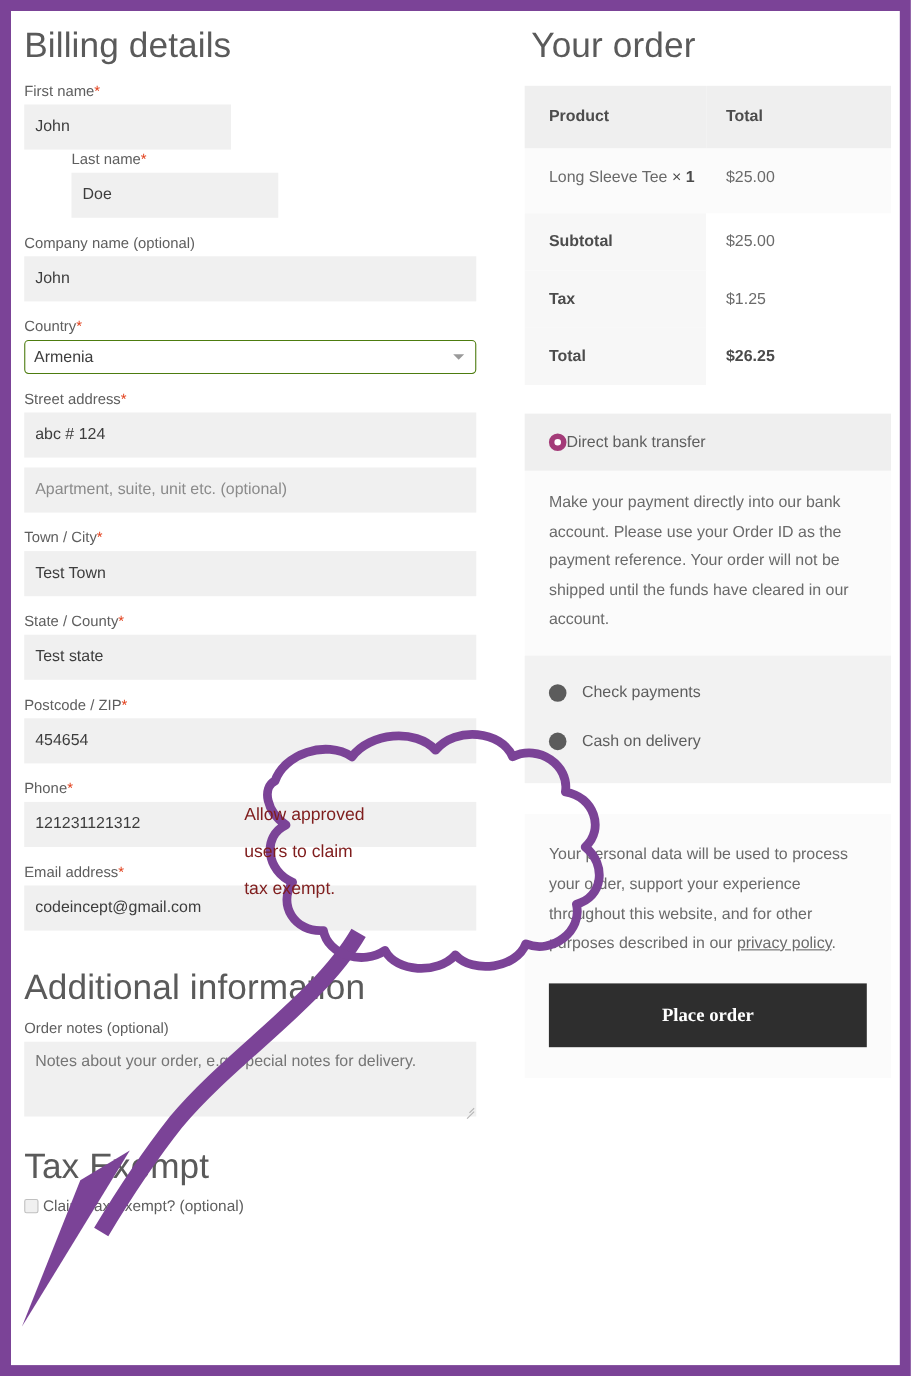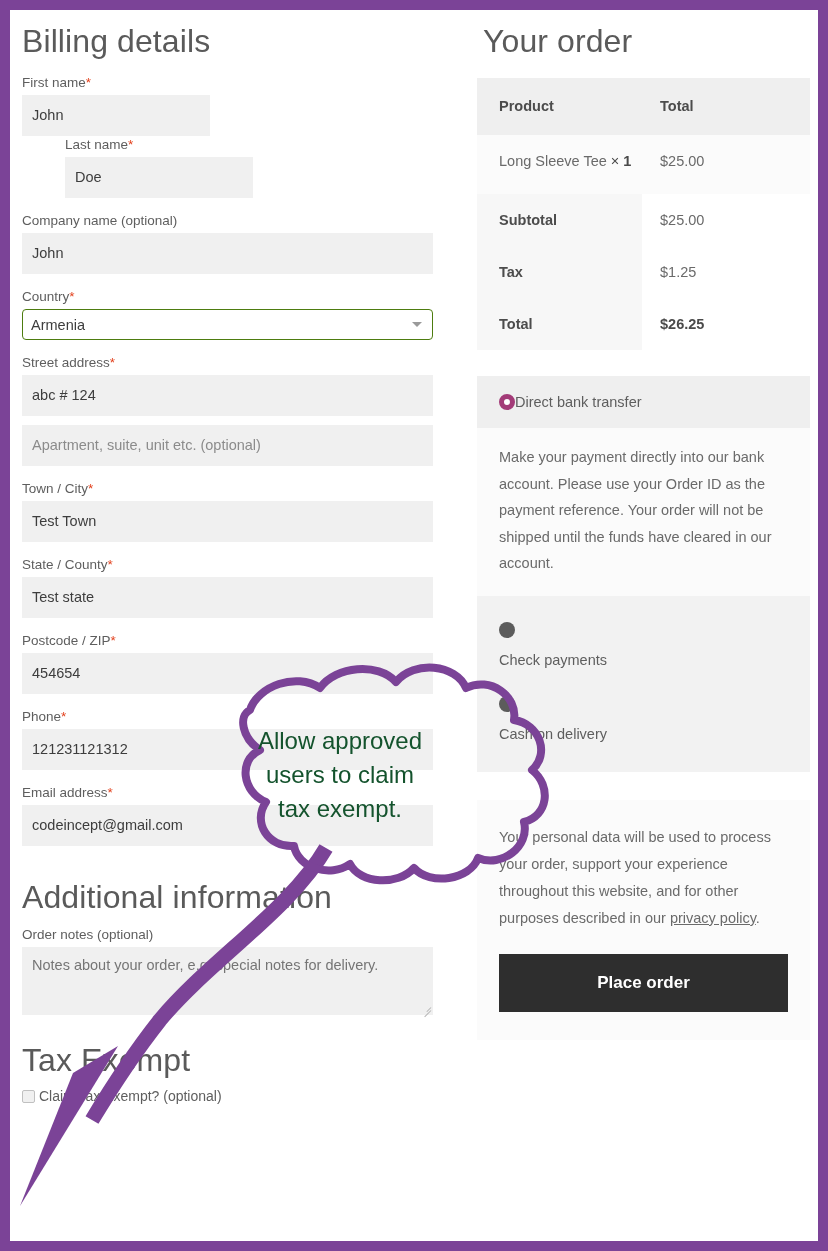--- a/index.html
+++ b/index.html
@@ -171,21 +171,20 @@
     background: #fbfbfb;
     padding: 16px 22px 20px 22px;
     font-size: 14.5px;
     color: #6a6a6a;
     line-height: 1.82;
   }
   .pay-rest { background: #f2f2f2; padding: 12px 0 16px 0; }
   .pay-opt {
     display: flex; align-items: flex-start; gap: 14px;
     padding: 14px 22px;
-    flex-direction: column;
   }
   .radio-on {
     width: 16px; height: 16px; border-radius: 50%;
     background: #ffffff;
     border: 5px solid #a33b78;
     box-shadow: 0 0 0 0 transparent;
     flex: 0 0 auto;
   }
   .radio-off {
     width: 16px; height: 16px; border-radius: 50%;
@@ -198,41 +197,41 @@
   .privacy-text { font-size: 14.5px; color: #6a6a6a; line-height: 1.85; margin: 0; }
   .privacy-text a { color: #6a6a6a; text-decoration: underline; }
   .place-order {
     display: block;
     width: 100%;
     margin-top: 22px;
     background: #2e2e2e;
     color: #ffffff;
     border: none;
     height: 58px;
-    font-family: Liberation Sans, sans-serif;
+    font-family: Liberation Serif, serif;
     font-size: 17px;
     font-weight: bold;
     cursor: pointer;
   }
 
   
   #annotation {
     position: absolute; left: 0; top: 0;
     width: 808px; height: 1231px;
     pointer-events: none;
   }
   .bubble-text {
     position: absolute;
     left: 212px; top: 714px;
     width: 236px;
-    text-align: center;
+    text-align: left;
     font-family: "Liberation Sans", sans-serif;
-    font-size: 24px;
+    font-size: 16px;
     line-height: 34px;
-    color: #14532d;
+    color: #7f1d1d;
   }
 </style>
 </head>
 <body>
 
 <div id="page">
 
   <div class="col-left">
 
     <h2 class="section-title">Billing details</h2>

